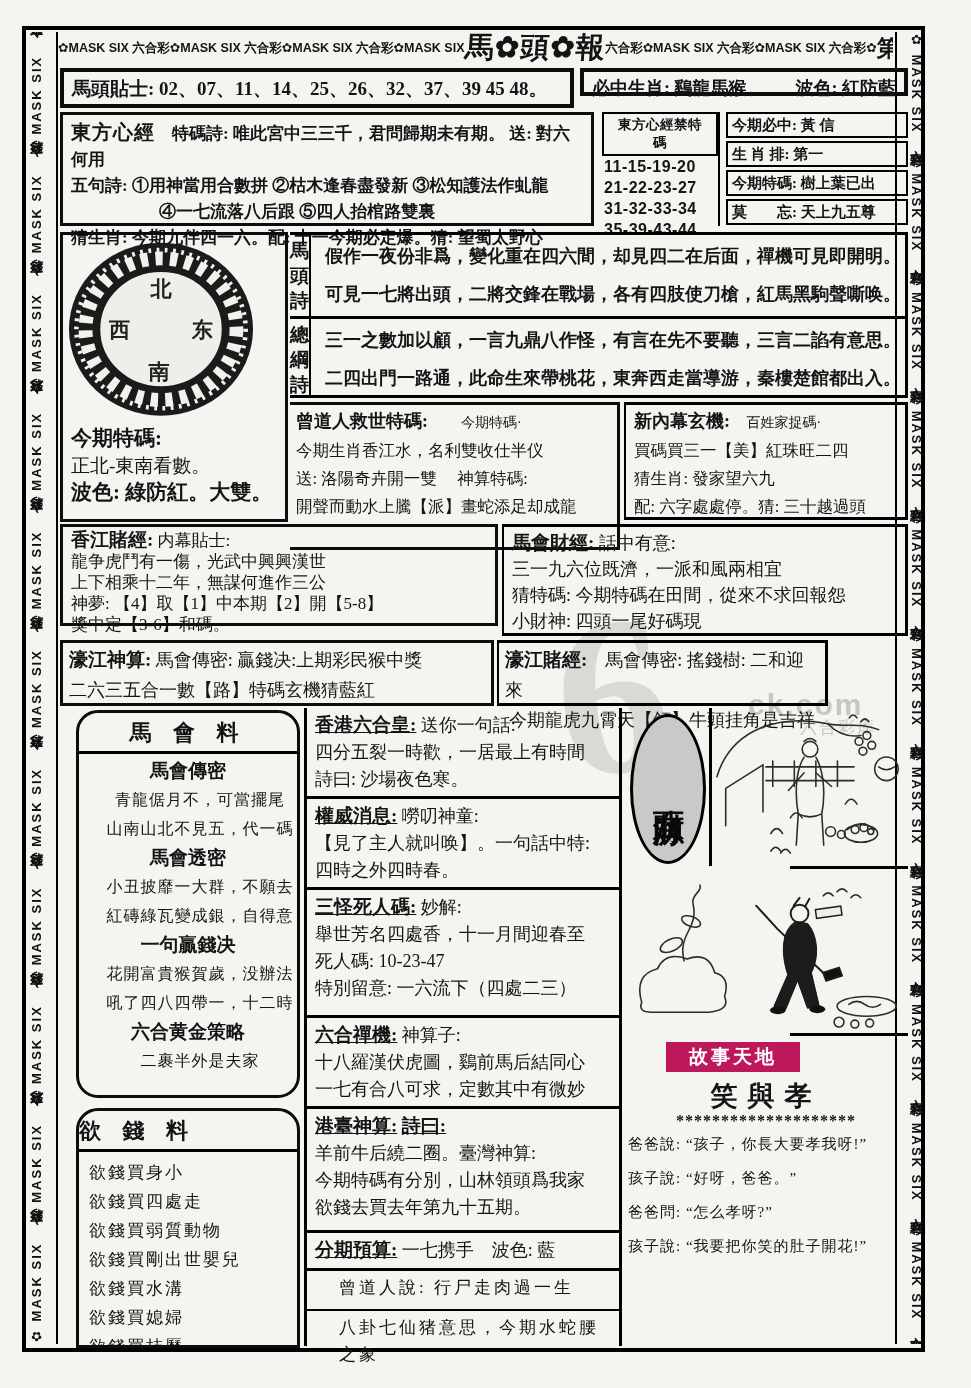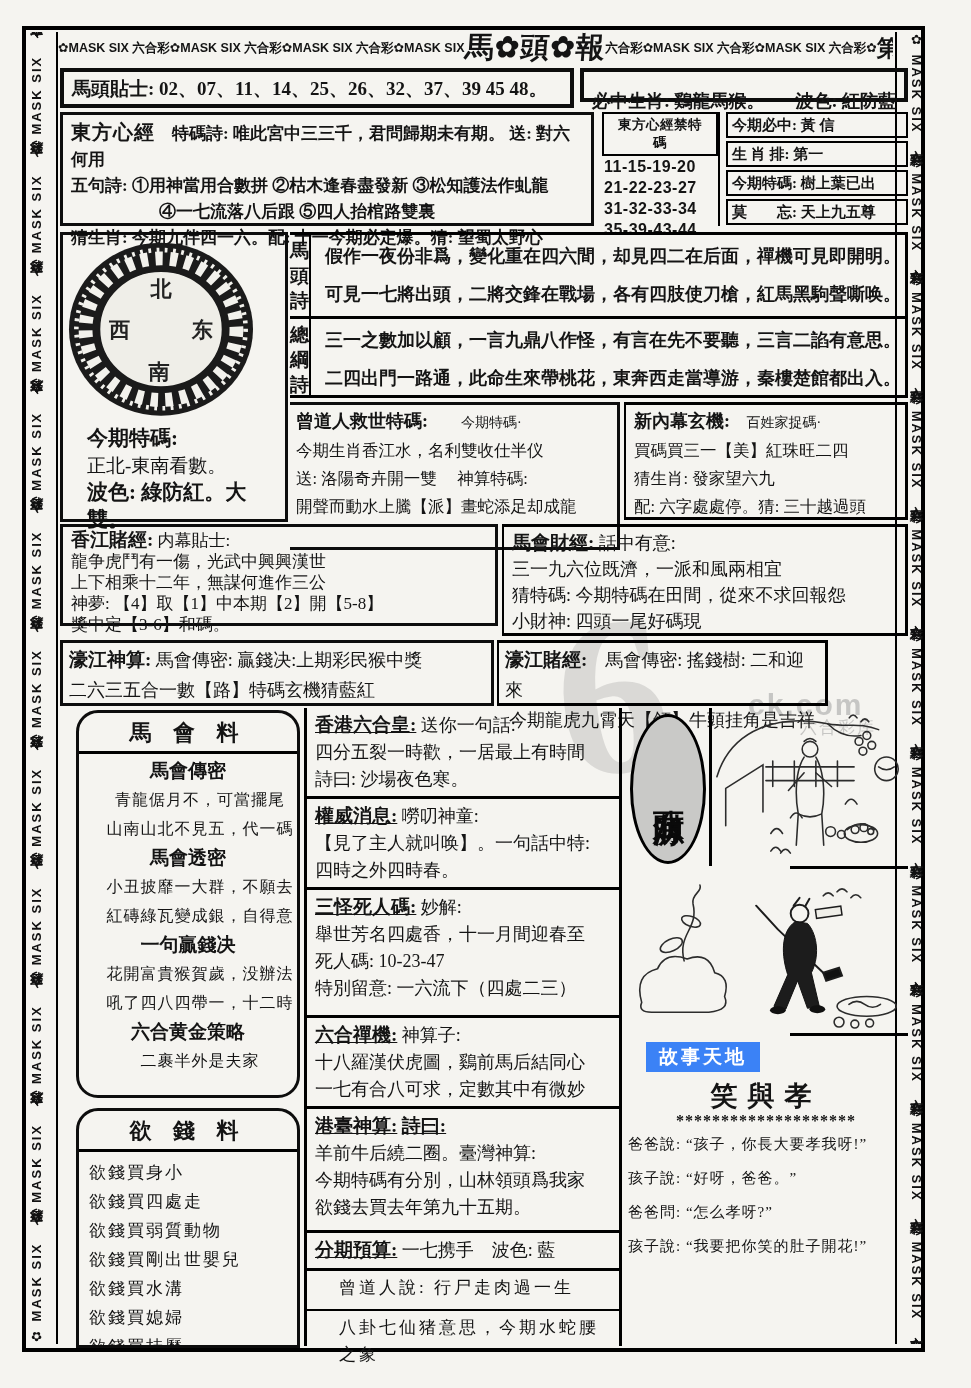--- a/index.html
+++ b/index.html
@@ -31,36 +31,36 @@
     display:flex; align-items:center; justify-content:space-between;
     font-family:"Liberation Sans","DejaVu Sans",sans-serif;
     font-weight:bold; white-space:nowrap; overflow:hidden;
   }
   #masthead .rep { font-size:12.5px; letter-spacing:0; }
   #masthead .mh-title { font-size:29px; font-family:"Liberation Serif",serif; letter-spacing:1px; transform:skewX(-4deg); }
   #masthead .edition { font-size:23px; font-family:"Liberation Serif",serif; letter-spacing:2px; }
 
   
   #tips-left  { left:60px; top:68px; width:514px; height:40px; font-size:19px; line-height:32px; padding:1px 8px; font-weight:bold; }
-  #tips-right { left:580px; top:68px; width:328px; height:28px; font-size:18px; line-height:32px; padding:13px 8px; font-weight:bold; display:flex; justify-content:space-between; }
+  #tips-right { left:580px; top:68px; width:328px; height:28px; font-size:18px; line-height:32px; padding:0 8px; font-weight:bold; display:flex; justify-content:space-between; }
 
   
   #dongfang { left:60px; top:112px; width:534px; height:114px; padding:4px 8px; font-size:17px; font-weight:bold; line-height:26px; }
   #dongfang .indent { padding-left:88px; }
   #dongfang .ttl { font-size:20px; letter-spacing:1px; }
   #ban { position:absolute; left:602px; top:112px; width:118px; height:114px; border-right:2px solid #000; font-weight:bold; }
   #ban .ban-title { border:2px solid #000; font-size:13.5px; text-align:center; padding:2px 12px; letter-spacing:0.5px; }
   #ban .ban-row { font-size:16px; line-height:21px; padding-left:2px; letter-spacing:0.5px; font-family:"Liberation Sans",sans-serif; }
   #must { position:absolute; left:726px; top:112px; width:182px; height:114px; }
   #must .must-row { border:2px solid #000; font-size:15px; font-weight:bold; line-height:22px; padding:0 4px; margin-bottom:3px; white-space:nowrap; overflow:hidden; }
 
   
   #left-panel { left:60px; top:232px; width:228px; height:290px; }
   #compass-wrap { text-align:center; padding-top:4px; }
-  #special { padding:2px 8px; font-size:19px; line-height:27px;margin-left:16px; }
+  #special { padding:2px 8px; font-size:19px; line-height:27px; }
   #special .big { font-size:21px; font-weight:bold; }
 
   
   #poems { position:absolute; left:290px; top:232px; width:618px; height:166px; border:3px solid #000; border-left:none; }
   .poem-row { display:flex; height:81px; }
   .poem-row + .poem-row { border-top:3px solid #000; }
   .poem-label { width:40px; border-right:2px solid #000; font-size:19px; font-weight:bold; text-align:center; line-height:25px; padding-top:3px; }
   .poem-label span { display:block; }
   .poem-lines { flex:1; padding:2px 14px; font-size:18px; font-weight:bold; line-height:38px; white-space:nowrap; }
 
@@ -83,21 +83,21 @@
   #hao2 { position:absolute; left:497px; top:640px; width:331px; height:66px; border:3px solid #000; border-left:2px solid #000; padding:2px 6px; font-size:18px; line-height:30px; }
   .hao-hd { font-weight:bold; font-size:19px; }
 
   
   #mahuiliao { left:76px; top:710px; width:224px; height:388px; border-radius:22px; overflow:hidden; }
   #mahuiliao .col-title { font-size:22px; font-weight:bold; text-align:center; letter-spacing:8px; border-bottom:3px solid #000; padding:5px 0 3px; }
   #mahuiliao .body { text-align:center; padding-top:2px; }
   #mahuiliao .h { font-size:19px; font-weight:bold; line-height:29px; }
   #mahuiliao .p { font-size:16px; line-height:29px; letter-spacing:1px; white-space:nowrap;margin-left:24px; }
   #yuqian { left:76px; top:1108px; width:224px; height:240px; border-radius:22px 22px 0 0; overflow:hidden; }
-  #yuqian .col-title { font-size:22px; font-weight:bold; text-align:center; letter-spacing:8px; border-bottom:3px solid #000; padding:5px 0 3px; }
+  #yuqian .col-title { font-size:22px; font-weight:bold; letter-spacing:8px; border-bottom:3px solid #000; padding:5px 0 3px; }
   #yuqian .item { font-size:17px; line-height:29px; padding-left:10px; letter-spacing:2px; }
   #yuqian .body { padding-top:6px; }
 
   
   #mid-col { position:absolute; left:304px; top:708px; width:318px; height:638px; border-left:3px solid #000; border-right:3px solid #000; }
   .mid-sec { padding:3px 8px; font-size:18px; line-height:27px; border-bottom:3px solid #000; }
   .mid-sec .hd { font-size:19px; font-weight:bold;text-decoration:underline; }
   .mid-sec.last { border-bottom:none; }
   .mid-script { letter-spacing:3px; font-size:17px;padding-left:32px; }
 
@@ -106,21 +106,21 @@
     position:absolute; left:630px; top:714px; width:76px; height:150px;
     border:3px solid #000; border-radius:50%;
     background:#c9c9c7;
     display:flex; align-items:center; justify-content:center;
   }
   #oval-badge .vt { writing-mode:vertical-rl; font-size:31px; font-weight:900; letter-spacing:2px; color:#0a0a0a; }
   #illus1-wrap { position:absolute; left:709px; top:708px; width:199px; height:158px; border-left:3px solid #000; }
   #illus1-rule { position:absolute; left:790px; top:866px; width:118px; border-top:3px solid #000; }
   #illus2-wrap { position:absolute; left:628px; top:882px; width:280px; height:150px; }
   #illus2-rule { position:absolute; left:790px; top:1033px; width:118px; border-top:3px solid #000; }
-  #story-badge { position:absolute; left:646px; top:1042px; width:114px; height:30px; background:#3b82f6; color:#fff; font-size:19px; font-weight:bold; text-align:center; line-height:30px; letter-spacing:3px; }
+  #story-badge { position:absolute; left:666px; top:1042px; width:134px; height:30px; background:#be185d; color:#fff; font-size:19px; font-weight:bold; text-align:center; line-height:30px; letter-spacing:3px; }
   #story-title { position:absolute; left:624px; top:1078px; width:284px; text-align:center; font-size:27px; font-weight:bold; letter-spacing:10px; }
   #story-stars { position:absolute; left:624px; top:1112px; width:284px; text-align:center; font-size:16px; font-weight:bold; letter-spacing:1px; }
   #story-body { position:absolute; left:628px; top:1132px; width:278px; font-size:15px; line-height:25px; letter-spacing:1px; }
   #story-body .q { margin-bottom:9px; }
 
   
   .wm { position:absolute; color:#8f8f8f; pointer-events:none; }
   #wm-six { left:556px; top:566px; font-size:225px; font-weight:bold; opacity:0.26; transform:rotate(-6deg); }
   #wm-site { left:748px; top:688px; font-size:30px; font-weight:bold; opacity:0.45; letter-spacing:2px; font-family:"Liberation Sans",sans-serif; }
   #wm-lib { left:800px; top:716px; font-size:17px; opacity:0.45; letter-spacing:2px; }

